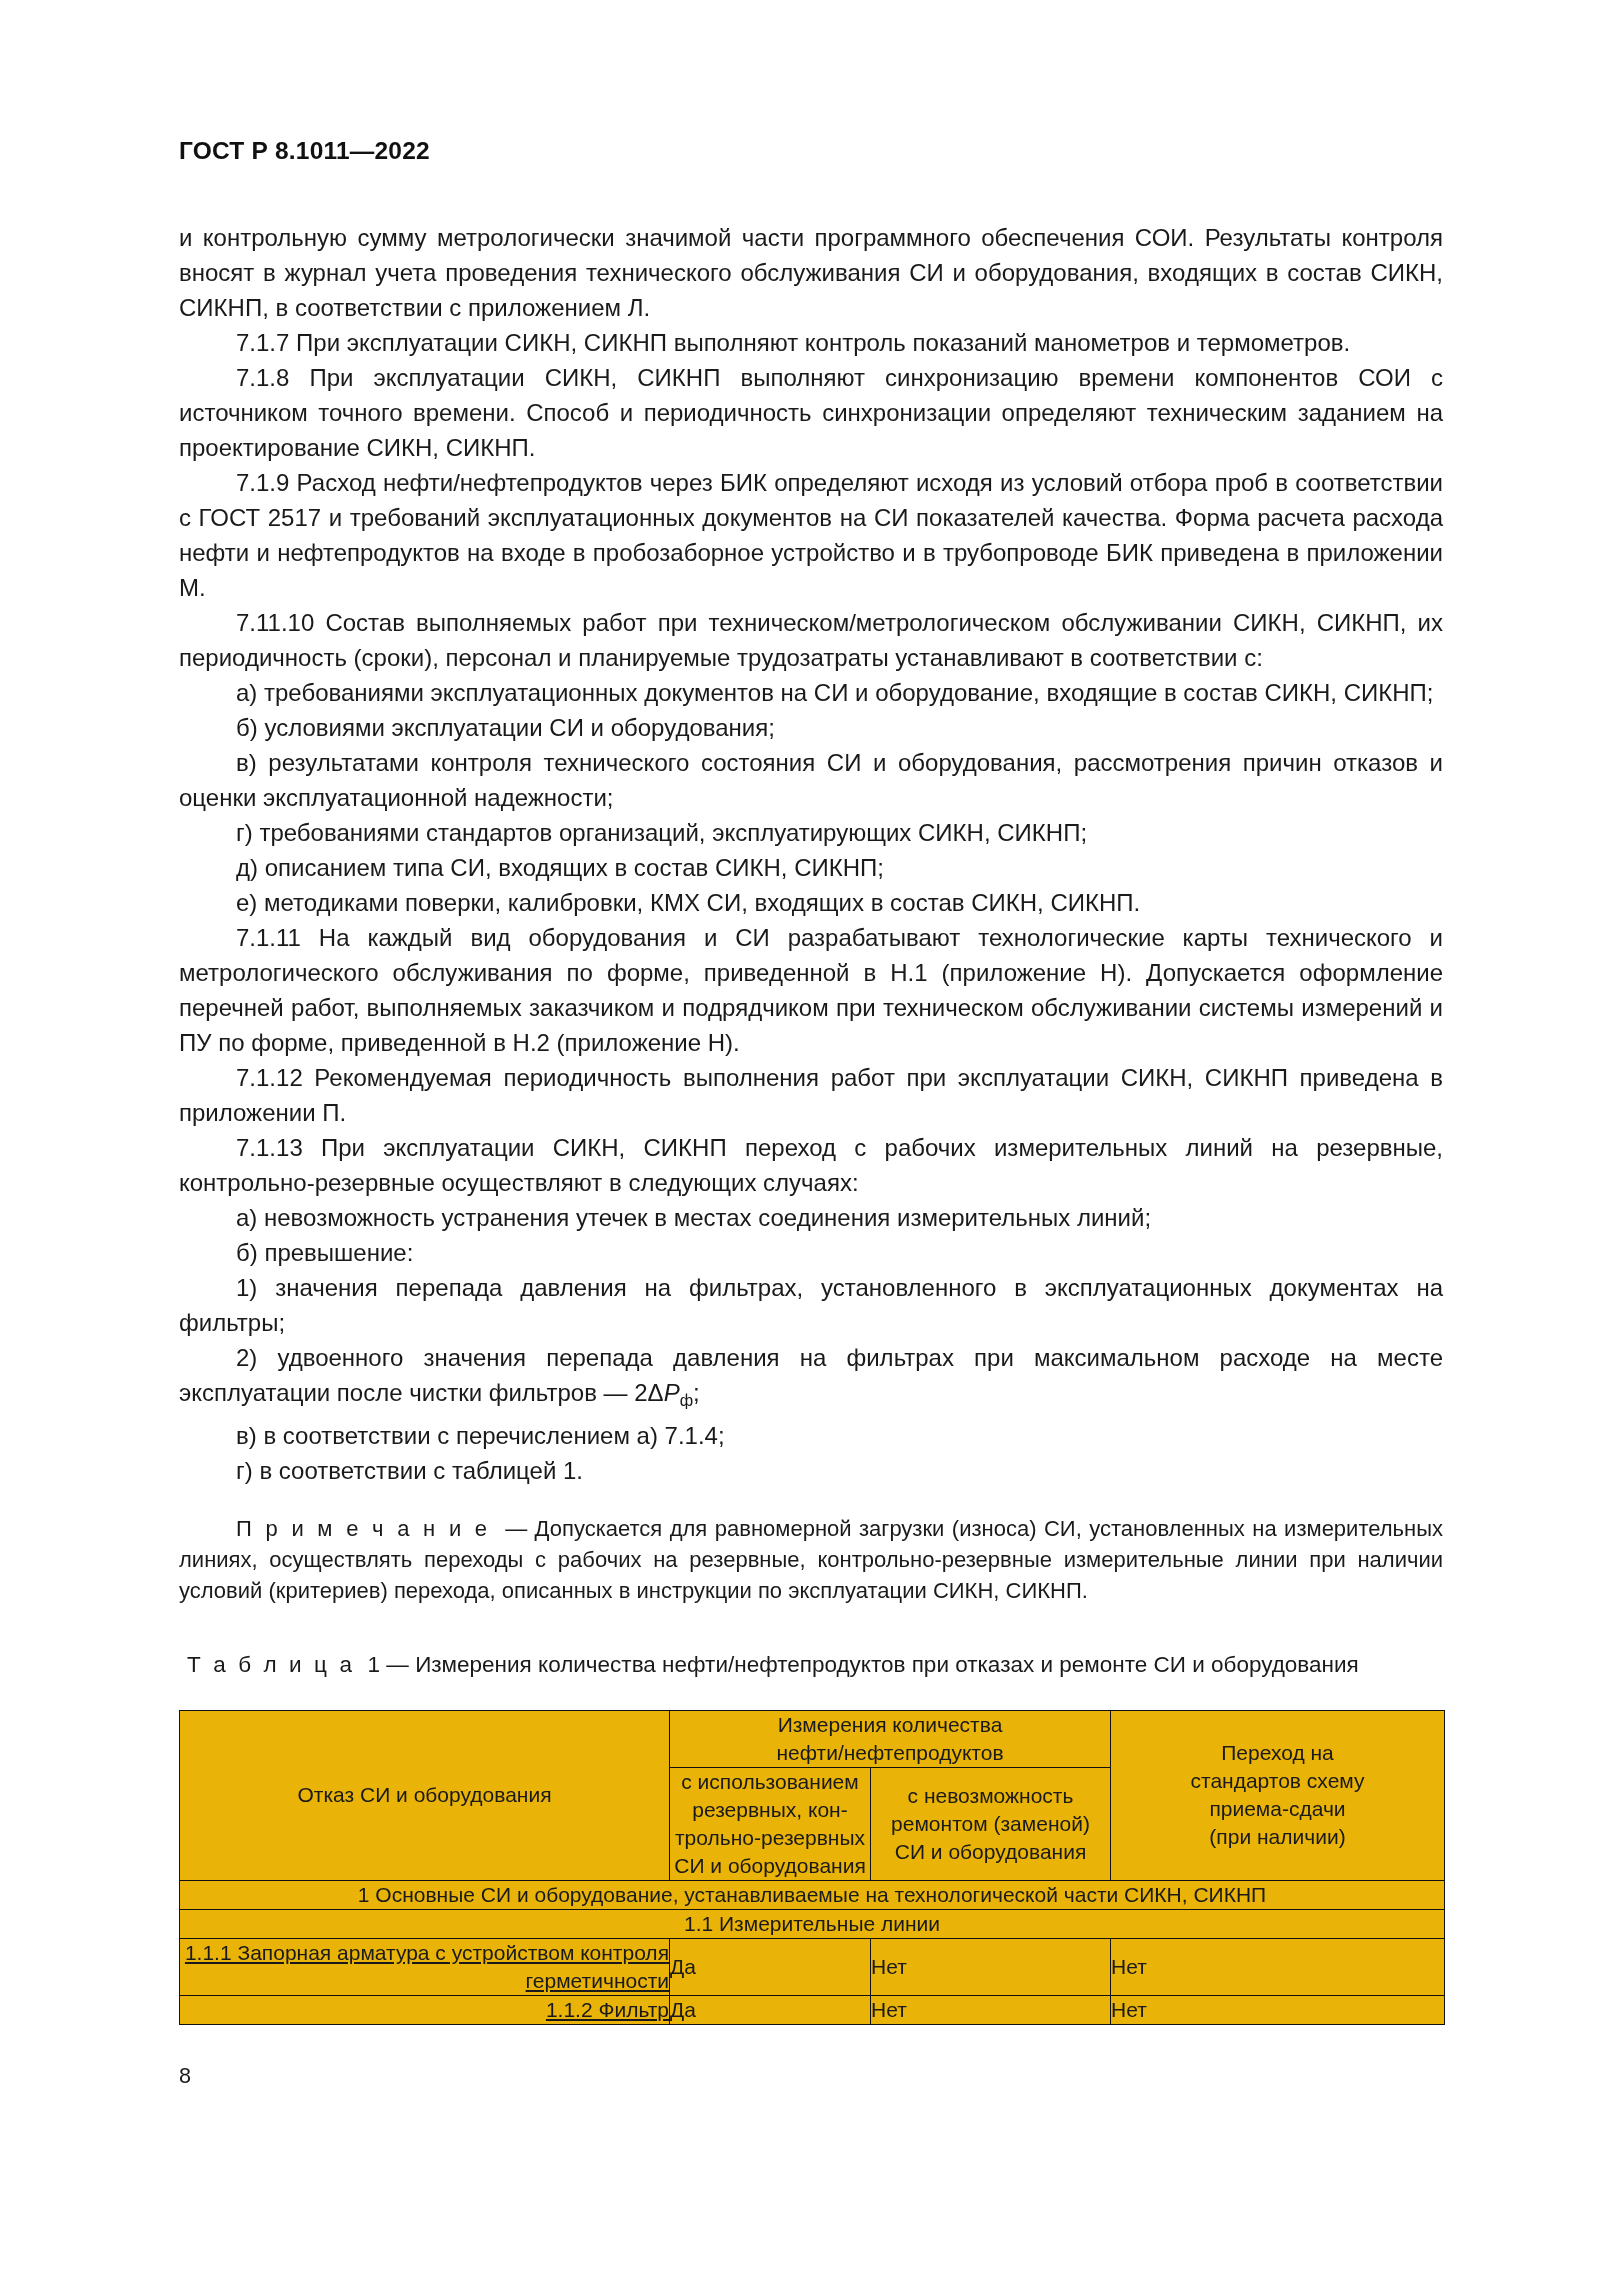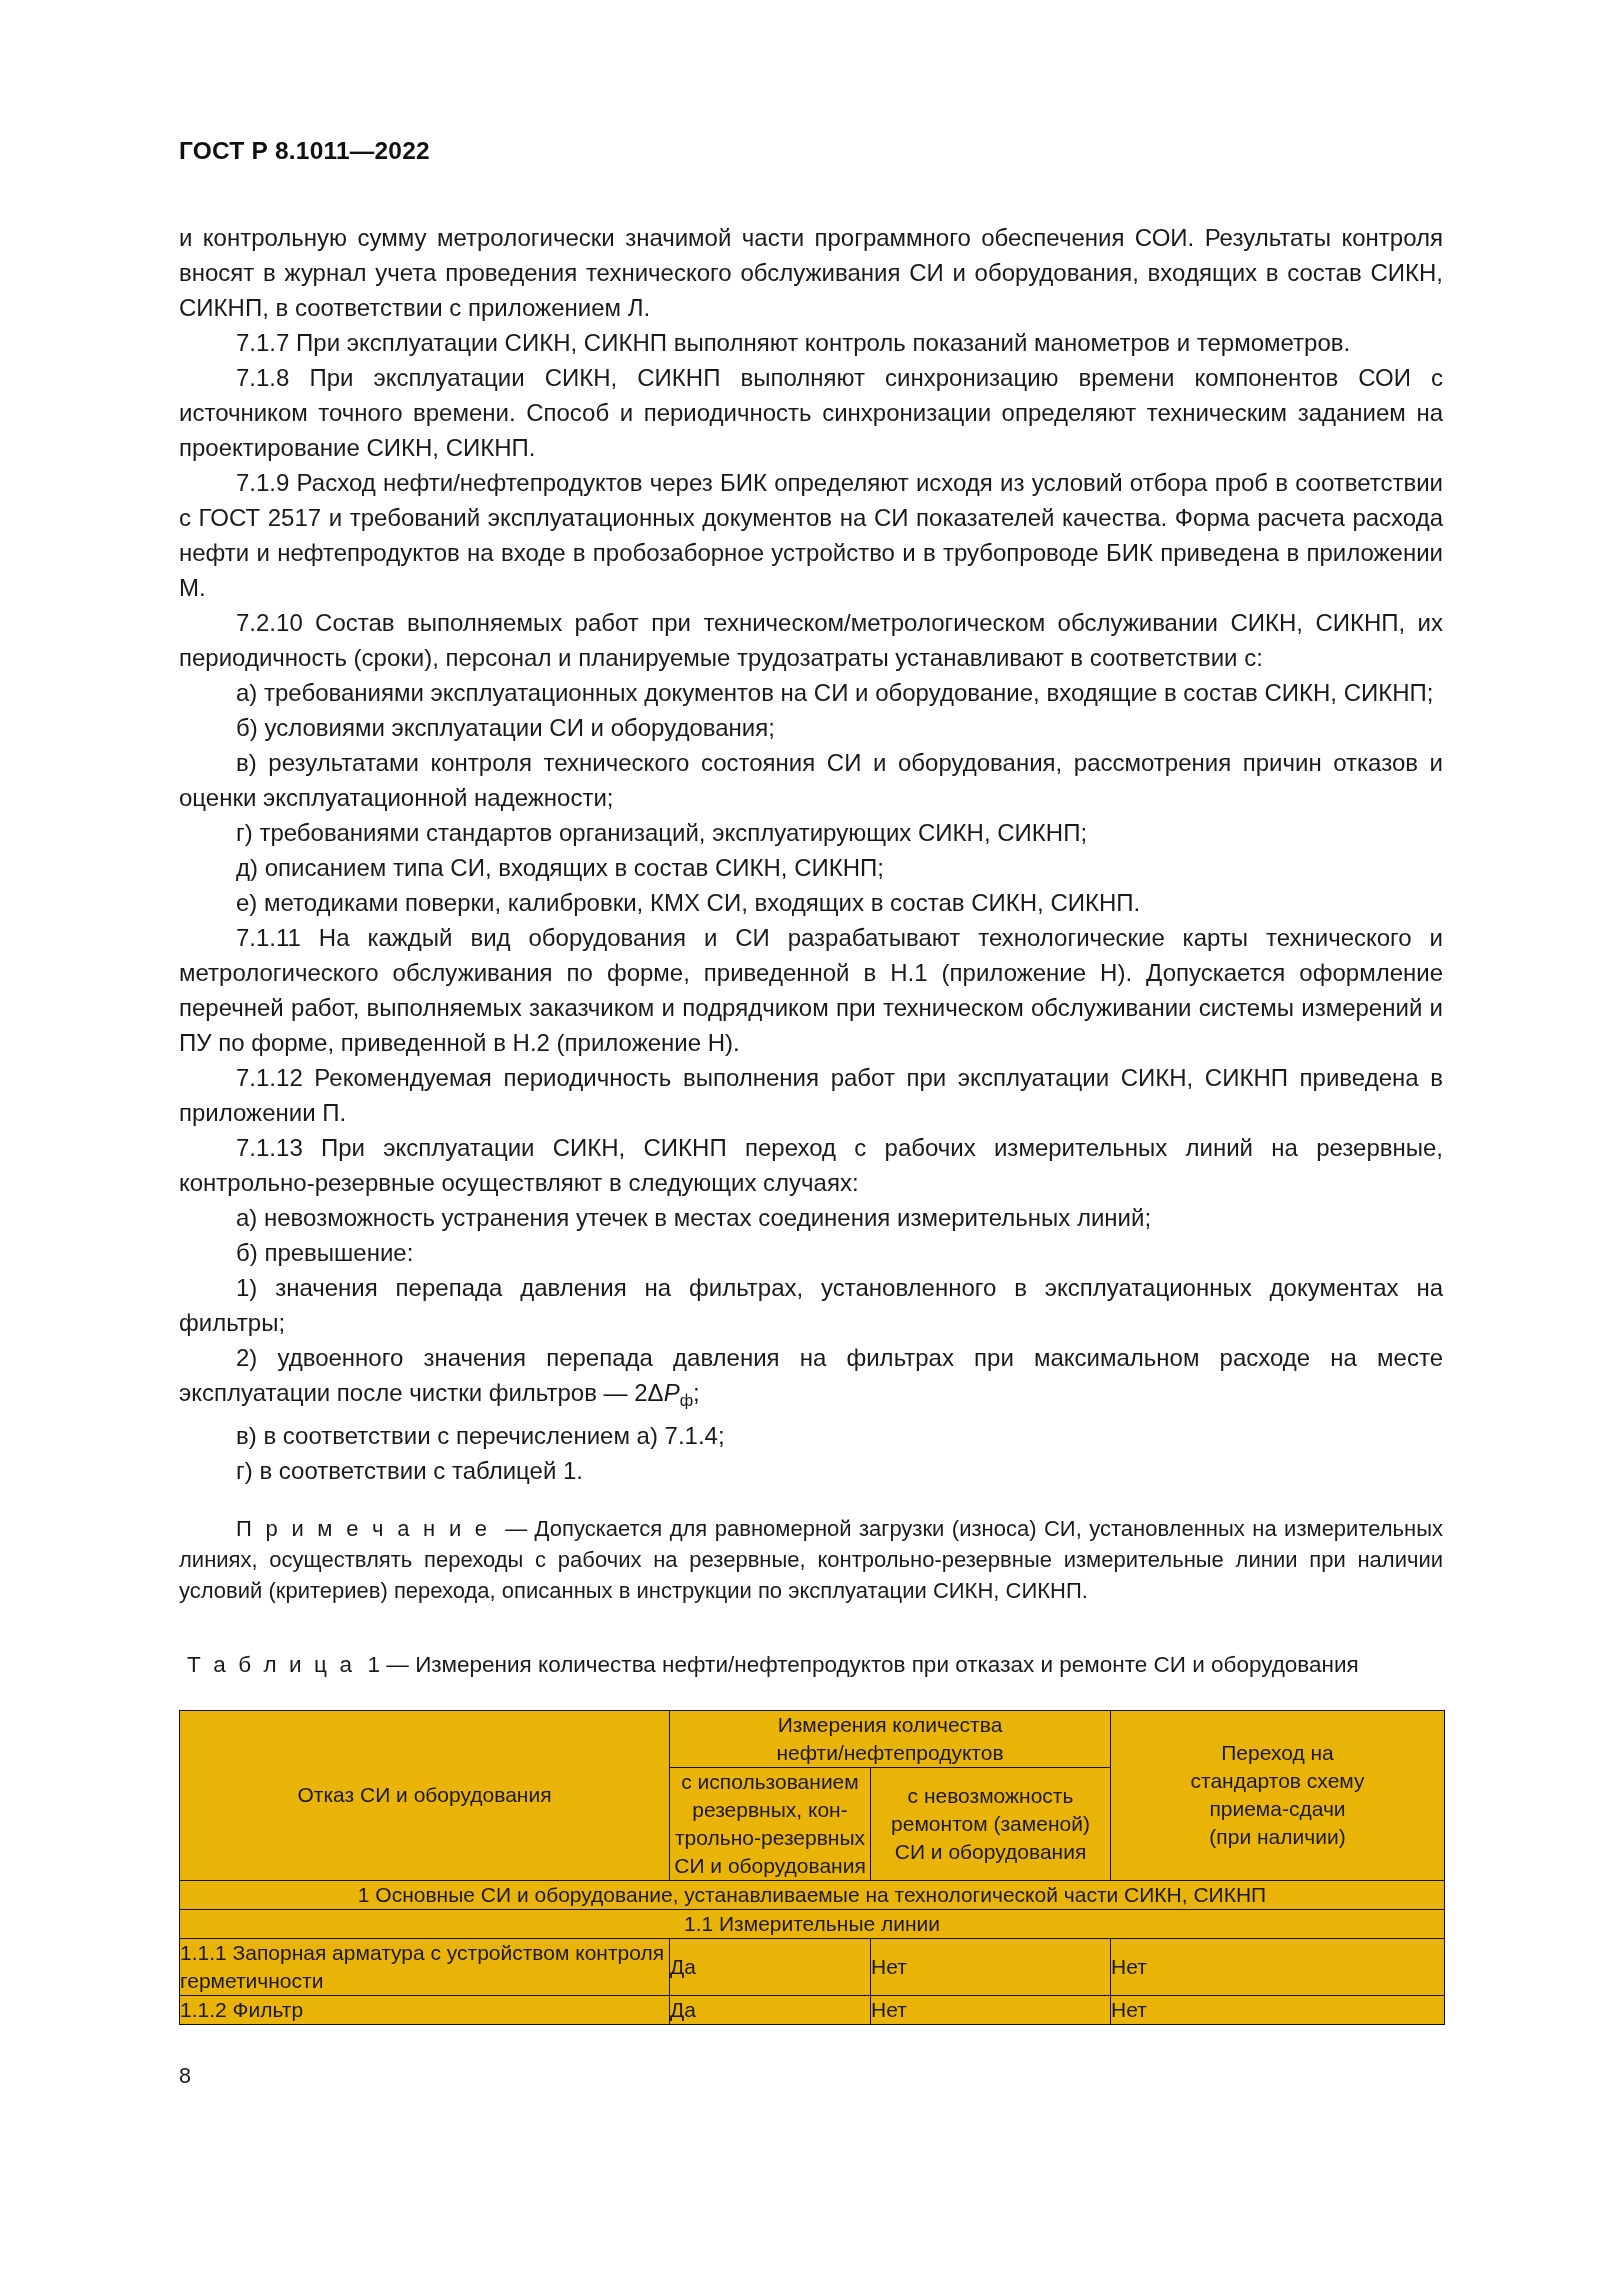--- a/index.html
+++ b/index.html
@@ -85,25 +85,26 @@
     line-height: 28px;
     padding: 0;
     vertical-align: middle;
     background: #eab308;
   }
   .th-center {
     text-align: center;
     padding: 7.8px 9.8px;
   }
   .cell-left {
-    text-align: left;
+    text-align: right;
     padding: 10.8px 11.8px 12.7px 13.7px;
     vertical-align: top;
     font-size: 21.6px;
     line-height: 30px;
+    text-decoration: underline;
   }
   .cell-center {
     vertical-align: top;
     padding: 10.8px 5.9px;
     font-size: 21.6px;
     line-height: 30px;
   }
   .section-row td {
     text-align: center;
     padding: 12.7px 9.8px 14.7px 9.8px;
@@ -153,21 +154,21 @@
     <div class="doc-header">ГОСТ Р 8.1011—2022</div>
 
     <p class="body-text p-noindent">и контрольную сумму метрологически значимой части программного обеспечения СОИ. Результаты контроля вносят в журнал учета проведения технического обслуживания СИ и оборудования, входящих в состав СИКН, СИКНП, в соответствии с приложением Л.</p>
 
     <p class="body-text p-indent">7.1.7 При эксплуатации СИКН, СИКНП выполняют контроль показаний манометров и термометров.</p>
 
     <p class="body-text p-indent">7.1.8 При эксплуатации СИКН, СИКНП выполняют синхронизацию времени компонентов СОИ с источником точного времени. Способ и периодичность синхронизации определяют техническим заданием на проектирование СИКН, СИКНП.</p>
 
     <p class="body-text p-indent">7.1.9 Расход нефти/нефтепродуктов через БИК определяют исходя из условий отбора проб в соответствии с ГОСТ 2517 и требований эксплуатационных документов на СИ показателей качества. Форма расчета расхода нефти и нефтепродуктов на входе в пробозаборное устройство и в трубопроводе БИК приведена в приложении М.</p>
 
-    <p class="body-text p-indent">7.2.10 Состав выполняемых работ при техническом/метрологическом обслуживании СИКН, СИКНП, их периодичность (сроки), персонал и планируемые трудозатраты устанавливают в соответствии с:</p>
+    <p class="body-text p-indent">7.11.10 Состав выполняемых работ при техническом/метрологическом обслуживании СИКН, СИКНП, их периодичность (сроки), персонал и планируемые трудозатраты устанавливают в соответствии с:</p>
 
     <p class="body-text p-indent">а) требованиями эксплуатационных документов на СИ и оборудование, входящие в состав СИКН, СИКНП;</p>
 
     <p class="body-text p-indent">б) условиями эксплуатации СИ и оборудования;</p>
 
     <p class="body-text p-indent">в) результатами контроля технического состояния СИ и оборудования, рассмотрения причин отказов и оценки эксплуатационной надежности;</p>
 
     <p class="body-text p-indent">г) требованиями стандартов организаций, эксплуатирующих СИКН, СИКНП;</p>
 
     <p class="body-text p-indent">д) описанием типа СИ, входящих в состав СИКН, СИКНП;</p>

